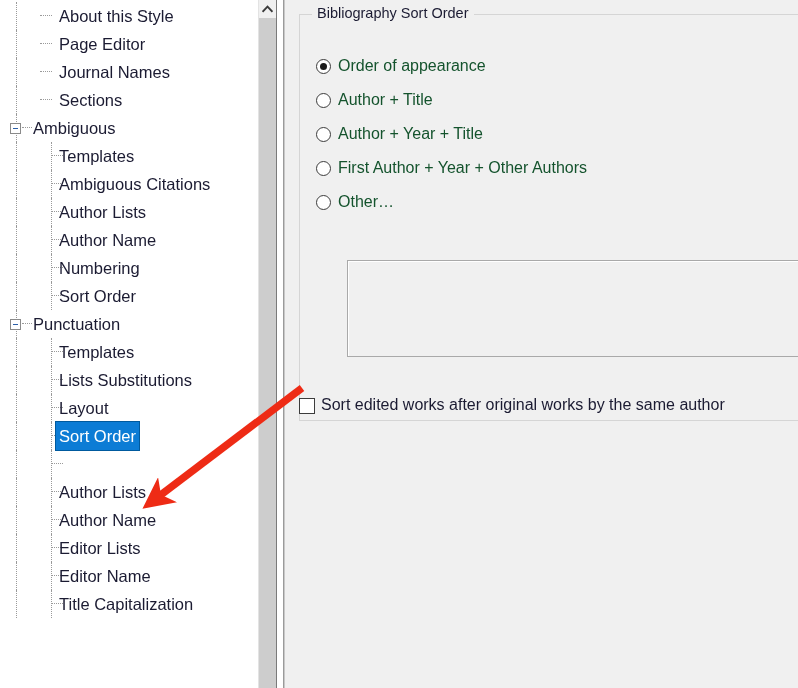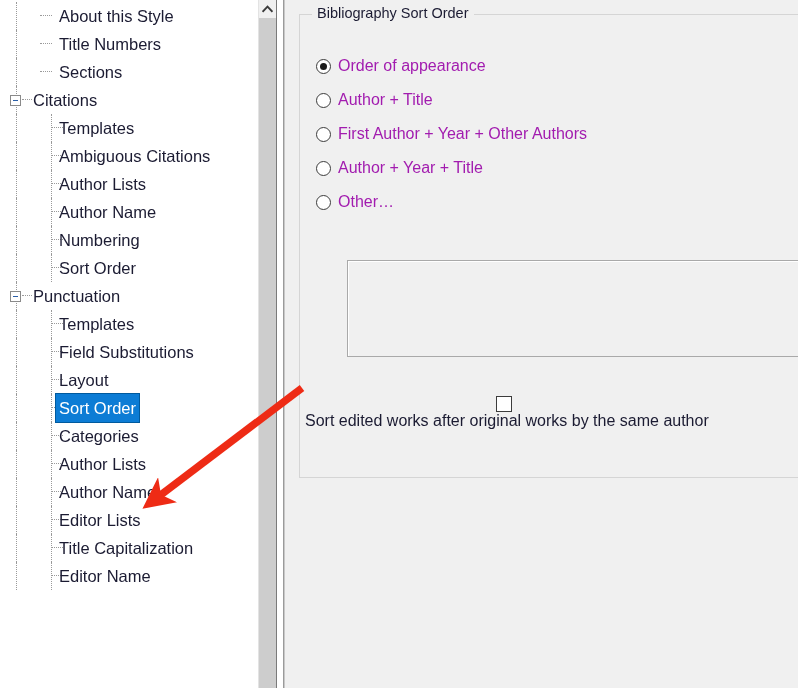--- a/index.html
+++ b/index.html
@@ -151,21 +151,21 @@
     border-left: 1px solid #c8c8c8;
     box-sizing: border-box;
     overflow: hidden;
   }
 
   .groupbox {
     position: absolute;
     left: 14px;
     top: 14px;
     right: -1px;
-    height: 464px;
+    height: 407px;
     border: 1px solid #d5d5d5;
     box-sizing: border-box;
     padding-left: 27px;
   }
   .groupbox-title {
     position: absolute;
     left: 12px;
     top: -10px;
     background: #f0f0f0;
     padding: 0 5px;
@@ -203,44 +203,43 @@
     top: 50%;
     width: 7px;
     height: 7px;
     margin: -3.5px 0 0 -3.5px;
     border-radius: 50%;
     background: #1a1a1a;
   }
   .radio-label {
     margin-left: 7px;
     font-size: 16px;
-    color: #a21caf;
+    color: #14532d;
   }
 
   .other-box {
     position: absolute;
     left: 47px;
     top: 245px;
     right: -1px;
     height: 97px;
     background: #f0f0f0;
     border: 1px solid #a9a9a9;
     border-right: none;
     box-shadow: inset 1px 1px 0 #ffffff;
     box-sizing: border-box;
   }
 
   .checkbox-row {
     position: absolute;
     left: 14px;
     top: 396px;
     display: flex;
-    align-items: center;
+    align-items: flex-end;
     white-space: nowrap;
-    flex-direction: column;
   }
   .checkbox-mark {
     width: 16px;
     height: 16px;
     border: 1.6px solid #3c3c3c;
     background: #ffffff;
     box-sizing: border-box;
     flex: 0 0 16px;
   }
   .checkbox-label {
@@ -267,32 +266,37 @@
   <div class="tree-panel">
     <div class="tree-list" id="tree-list">
         <div class="tree-row lvl1">
           <div class="guide lvl0"></div>
           <div class="leaf-dots lvl1"></div>
           <div class="tree-label">About this Style</div>
         </div>
         <div class="tree-row lvl1">
           <div class="guide lvl0"></div>
           <div class="leaf-dots lvl1"></div>
-          <div class="tree-label">Title Numbers</div>
+          <div class="tree-label">Page Editor</div>
+        </div>
+        <div class="tree-row lvl1">
+          <div class="guide lvl0"></div>
+          <div class="leaf-dots lvl1"></div>
+          <div class="tree-label">Journal Names</div>
         </div>
         <div class="tree-row lvl1">
           <div class="guide lvl0"></div>
           <div class="leaf-dots lvl1"></div>
           <div class="tree-label">Sections</div>
         </div>
         <div class="tree-row lvl0">
           <div class="guide lvl0"></div>
           <div class="twisty"></div>
           <div class="twisty-dots"></div>
-          <div class="tree-label">Citations</div>
+          <div class="tree-label">Ambiguous</div>
         </div>
         <div class="tree-row lvl2">
           <div class="guide lvl0"></div>
           <div class="guide lvl1"></div>
           <div class="leaf-dots lvl2"></div>
           <div class="tree-label">Templates</div>
         </div>
         <div class="tree-row lvl2">
           <div class="guide lvl0"></div>
           <div class="guide lvl1"></div>
@@ -332,39 +336,38 @@
         <div class="tree-row lvl2">
           <div class="guide lvl0"></div>
           <div class="guide lvl1"></div>
           <div class="leaf-dots lvl2"></div>
           <div class="tree-label">Templates</div>
         </div>
         <div class="tree-row lvl2">
           <div class="guide lvl0"></div>
           <div class="guide lvl1"></div>
           <div class="leaf-dots lvl2"></div>
-          <div class="tree-label">Field Substitutions</div>
+          <div class="tree-label">Lists Substitutions</div>
         </div>
         <div class="tree-row lvl2">
           <div class="guide lvl0"></div>
           <div class="guide lvl1"></div>
           <div class="leaf-dots lvl2"></div>
           <div class="tree-label">Layout</div>
         </div>
         <div class="tree-row lvl2 selected">
           <div class="guide lvl0"></div>
           <div class="guide lvl1"></div>
           <div class="leaf-dots lvl2"></div>
           <div class="tree-label">Sort Order</div>
         </div>
         <div class="tree-row lvl2">
           <div class="guide lvl0"></div>
           <div class="guide lvl1"></div>
           <div class="leaf-dots lvl2"></div>
-          <div class="tree-label">Categories</div>
         </div>
         <div class="tree-row lvl2">
           <div class="guide lvl0"></div>
           <div class="guide lvl1"></div>
           <div class="leaf-dots lvl2"></div>
           <div class="tree-label">Author Lists</div>
         </div>
         <div class="tree-row lvl2">
           <div class="guide lvl0"></div>
           <div class="guide lvl1"></div>
@@ -374,27 +377,27 @@
         <div class="tree-row lvl2">
           <div class="guide lvl0"></div>
           <div class="guide lvl1"></div>
           <div class="leaf-dots lvl2"></div>
           <div class="tree-label">Editor Lists</div>
         </div>
         <div class="tree-row lvl2">
           <div class="guide lvl0"></div>
           <div class="guide lvl1"></div>
           <div class="leaf-dots lvl2"></div>
+          <div class="tree-label">Editor Name</div>
+        </div>
+        <div class="tree-row lvl2">
+          <div class="guide lvl0"></div>
+          <div class="guide lvl1"></div>
+          <div class="leaf-dots lvl2"></div>
           <div class="tree-label">Title Capitalization</div>
-        </div>
-        <div class="tree-row lvl2">
-          <div class="guide lvl0"></div>
-          <div class="guide lvl1"></div>
-          <div class="leaf-dots lvl2"></div>
-          <div class="tree-label">Editor Name</div>
         </div>
       </div>
   </div>
 
   <div class="scrollbar">
     <div class="sb-up">
       <span>
         <svg width="11" height="8" viewBox="0 0 11 8">
           <path d="M1.2 6.1 L5.5 1.7 L9.8 6.1" fill="none" stroke="#3a3a3a" stroke-width="1.9" stroke-linecap="square"></path>
         </svg>
@@ -414,25 +417,25 @@
           <div class="radio-row checked">
             <div class="radio-mark"></div>
             <div class="radio-label">Order of appearance</div>
           </div>
           <div class="radio-row">
             <div class="radio-mark"></div>
             <div class="radio-label">Author + Title</div>
           </div>
           <div class="radio-row">
             <div class="radio-mark"></div>
-            <div class="radio-label">First Author + Year + Other Authors</div>
+            <div class="radio-label">Author + Year + Title</div>
           </div>
           <div class="radio-row">
             <div class="radio-mark"></div>
-            <div class="radio-label">Author + Year + Title</div>
+            <div class="radio-label">First Author + Year + Other Authors</div>
           </div>
           <div class="radio-row">
             <div class="radio-mark"></div>
             <div class="radio-label">Other…</div>
           </div>
         </div>
 
       <div class="other-box"></div>
     </div>
 

